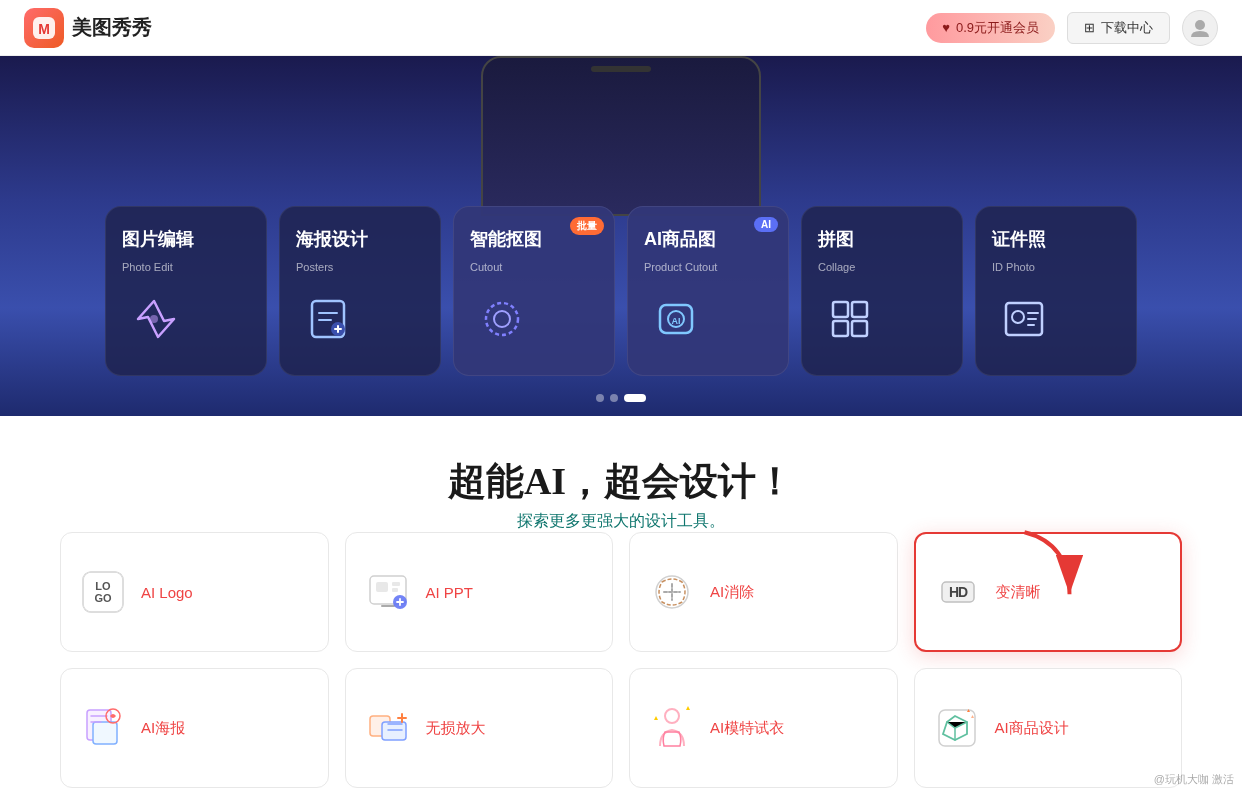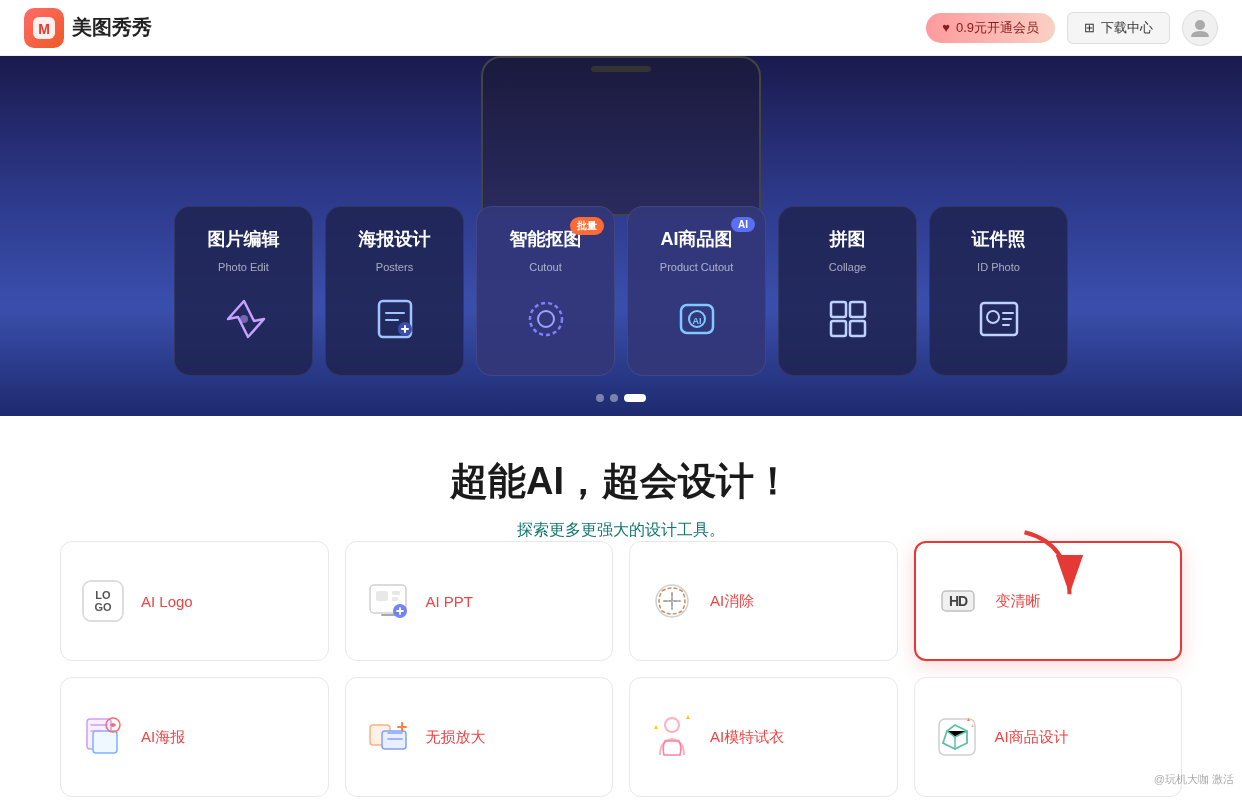--- a/index.html
+++ b/index.html
@@ -129,23 +129,23 @@
       bottom: 0;
       left: 0;
       right: 0;
     }
     .feature-card {
       background: rgba(30, 35, 80, 0.85);
       border-radius: 16px;
       padding: 20px 16px;
       display: flex;
       flex-direction: column;
-      align-items: center;
+      align-items: flex-start;
       gap: 10px;
-      width: 139px;
+      width: 162px;
       min-height: 170px;
       cursor: pointer;
       position: relative;
       border: 1px solid rgba(255,255,255,0.08);
     }
     .feature-card.highlight {
       background: rgba(50, 55, 120, 0.95);
     }
     .feature-card-title-zh {
       font-size: 18px;
@@ -201,21 +201,22 @@
     
     .main-section {
       background: #fff;
       padding: 40px 60px 30px;
     }
     .section-title {
       text-align: center;
       font-size: 38px;
       font-weight: 700;
       color: #1a1a1a;
-      margin-bottom: 13px;
+      margin-bottom: 4px;
+      font-family: Liberation Serif, serif;
     }
     .section-subtitle {
       text-align: center;
       font-size: 16px;
       color: #0f766e;
     }
 
     
     .tool-grid {
       display: grid;

